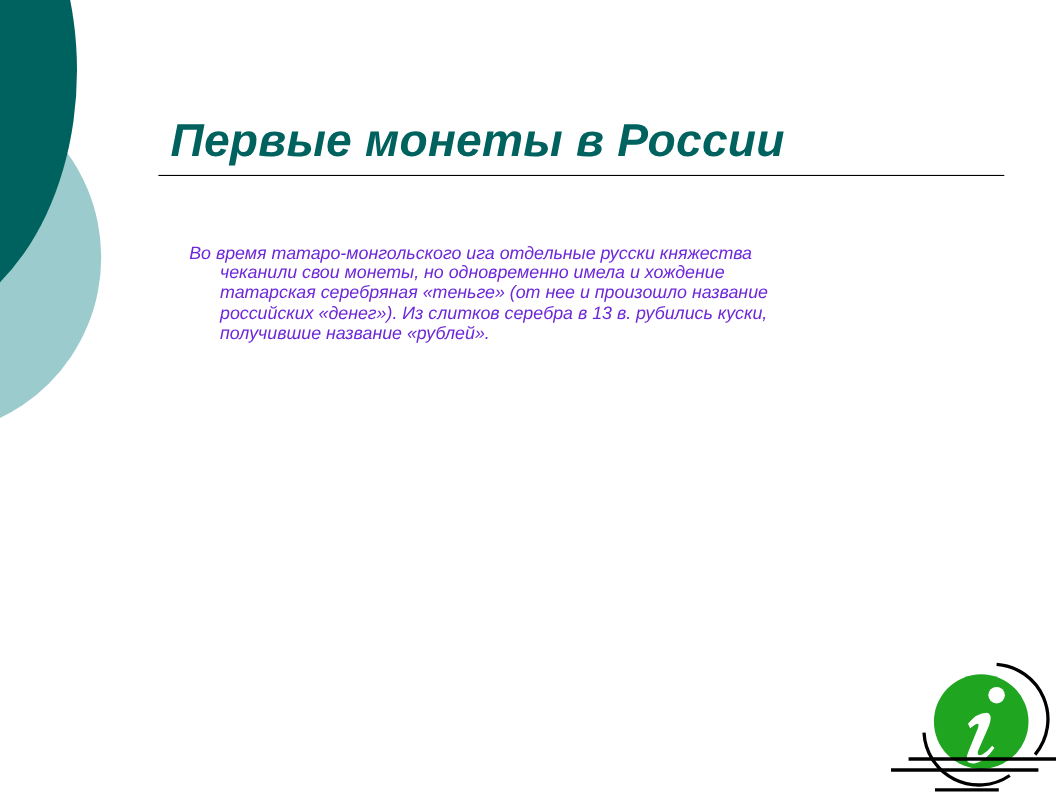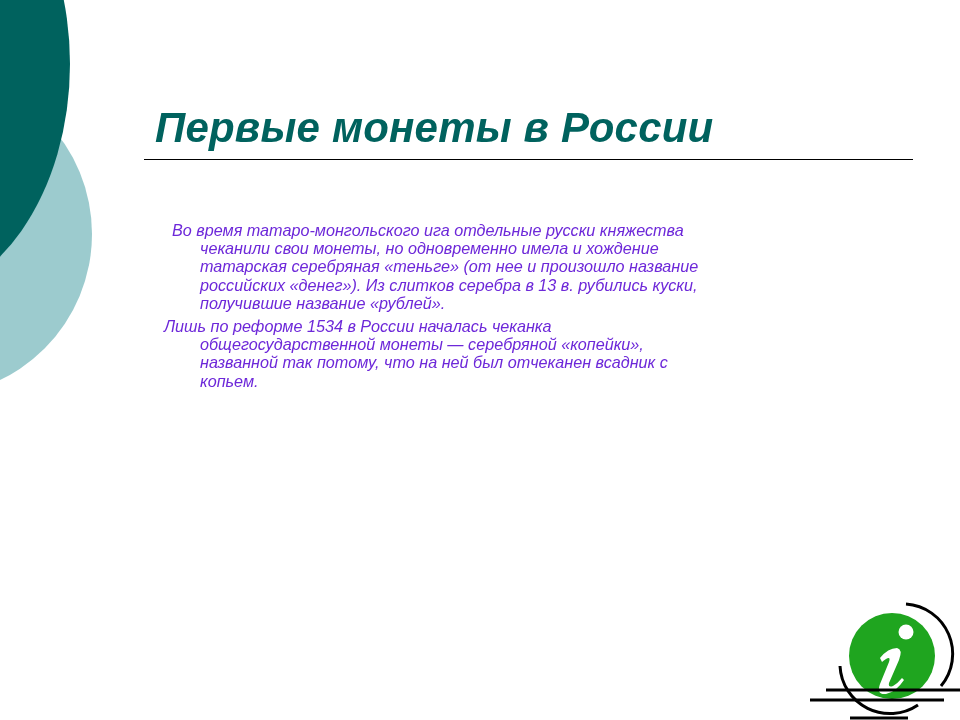--- a/index.html
+++ b/index.html
@@ -94,24 +94,20 @@
 
   <h1 class="title">Первые монеты в России</h1>
   <div class="title-rule"></div>
 
   <div class="body-text">
     <p class="para first">Во время татаро-монгольского ига отдельные русски княжества
 чеканили свои монеты, но одновременно имела и хождение
 татарская серебряная «теньге» (от нее и произошло название
 российских «денег»). Из слитков серебра в 13 в. рубились куски,
 получившие название «рублей».</p>
-    <p class="para">Лишь по реформе 1534 в России началась чеканка
-общегосударственной монеты — серебряной «копейки»,
-названной так потому, что на ней был отчеканен всадник с
-копьем.</p>
   </div>
 
   <svg class="info-icon" viewBox="0 0 164 122" xmlns="http://www.w3.org/2000/svg">
 
     <path d="M 110 6 A 50 50 0 0 1 145 88" fill="none" stroke="#000" stroke-width="3"></path>
     <path d="M 44 68 A 50 50 0 0 0 122 107" fill="none" stroke="#000" stroke-width="3"></path>
 
     <circle cx="96" cy="58" r="43" fill="#1fa51f"></circle>
 
     <circle cx="110" cy="34" r="7.5" fill="#ffffff"></circle>

